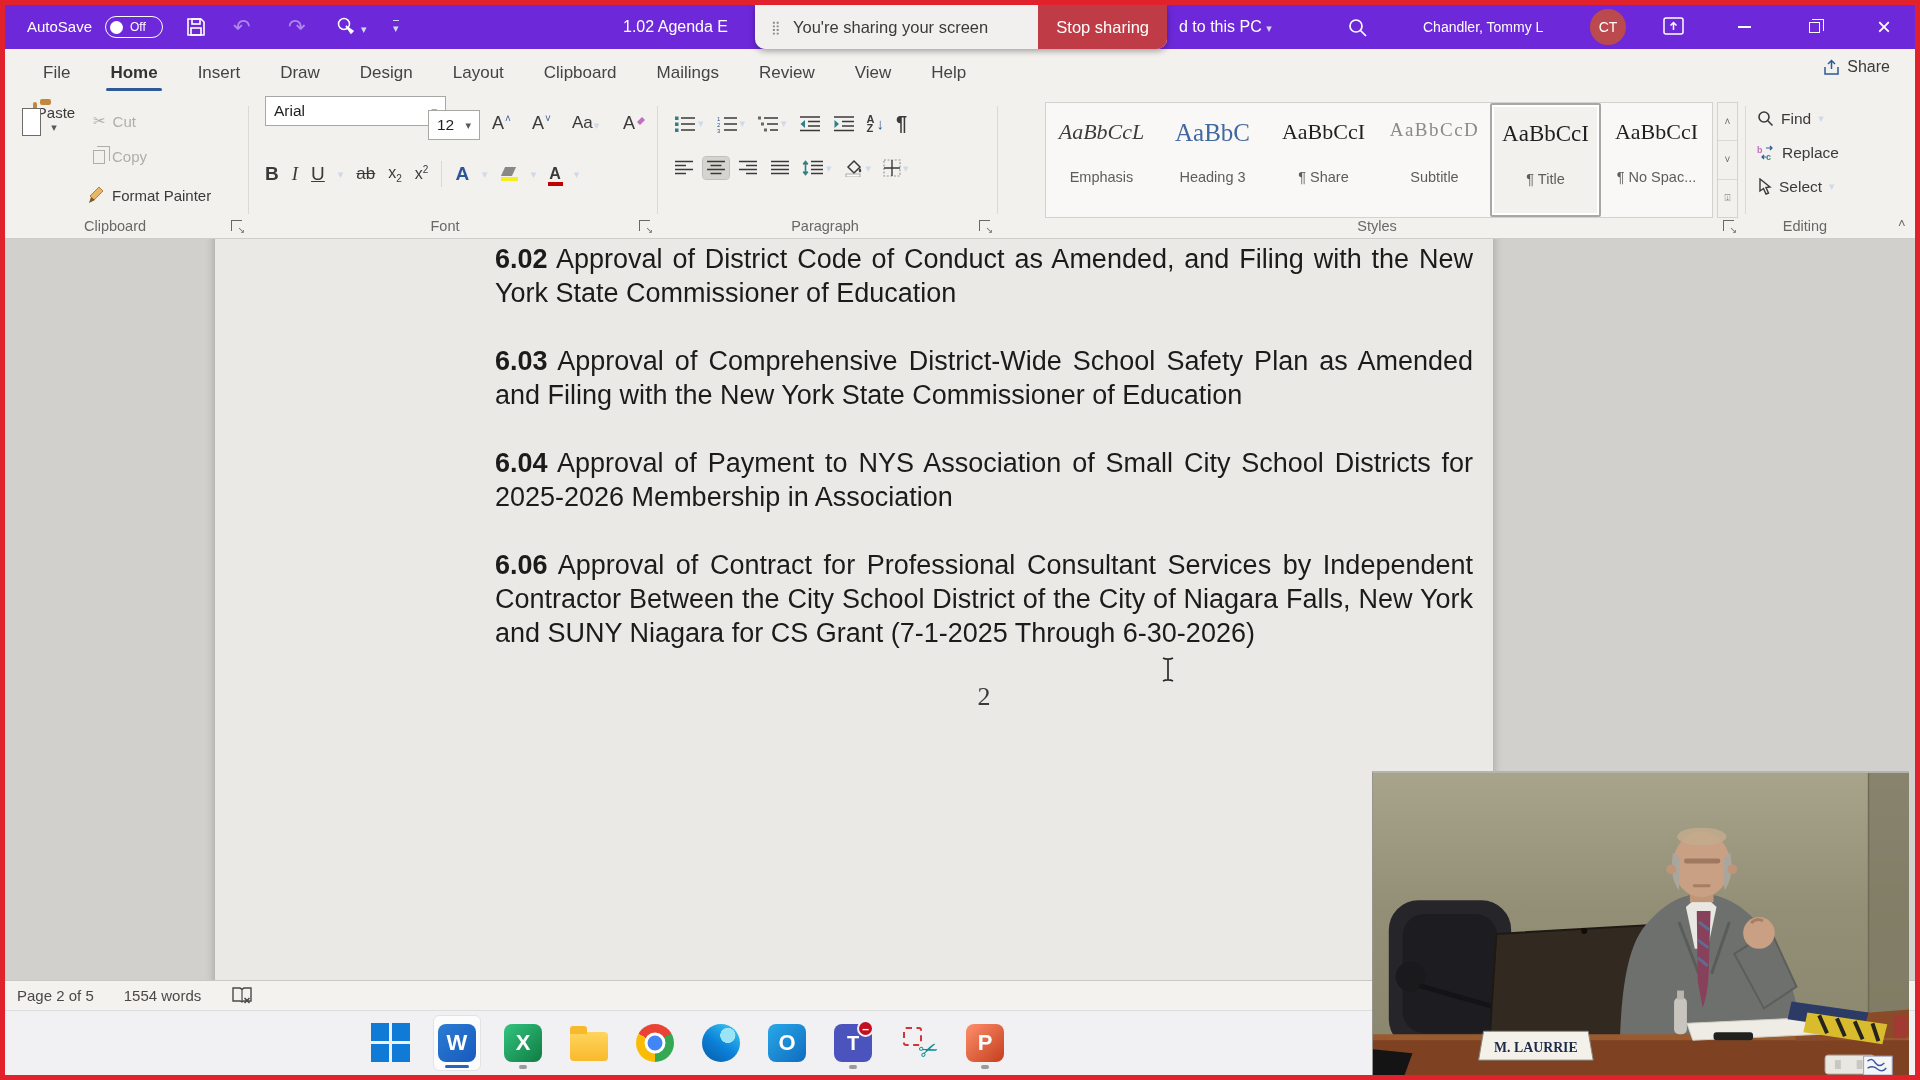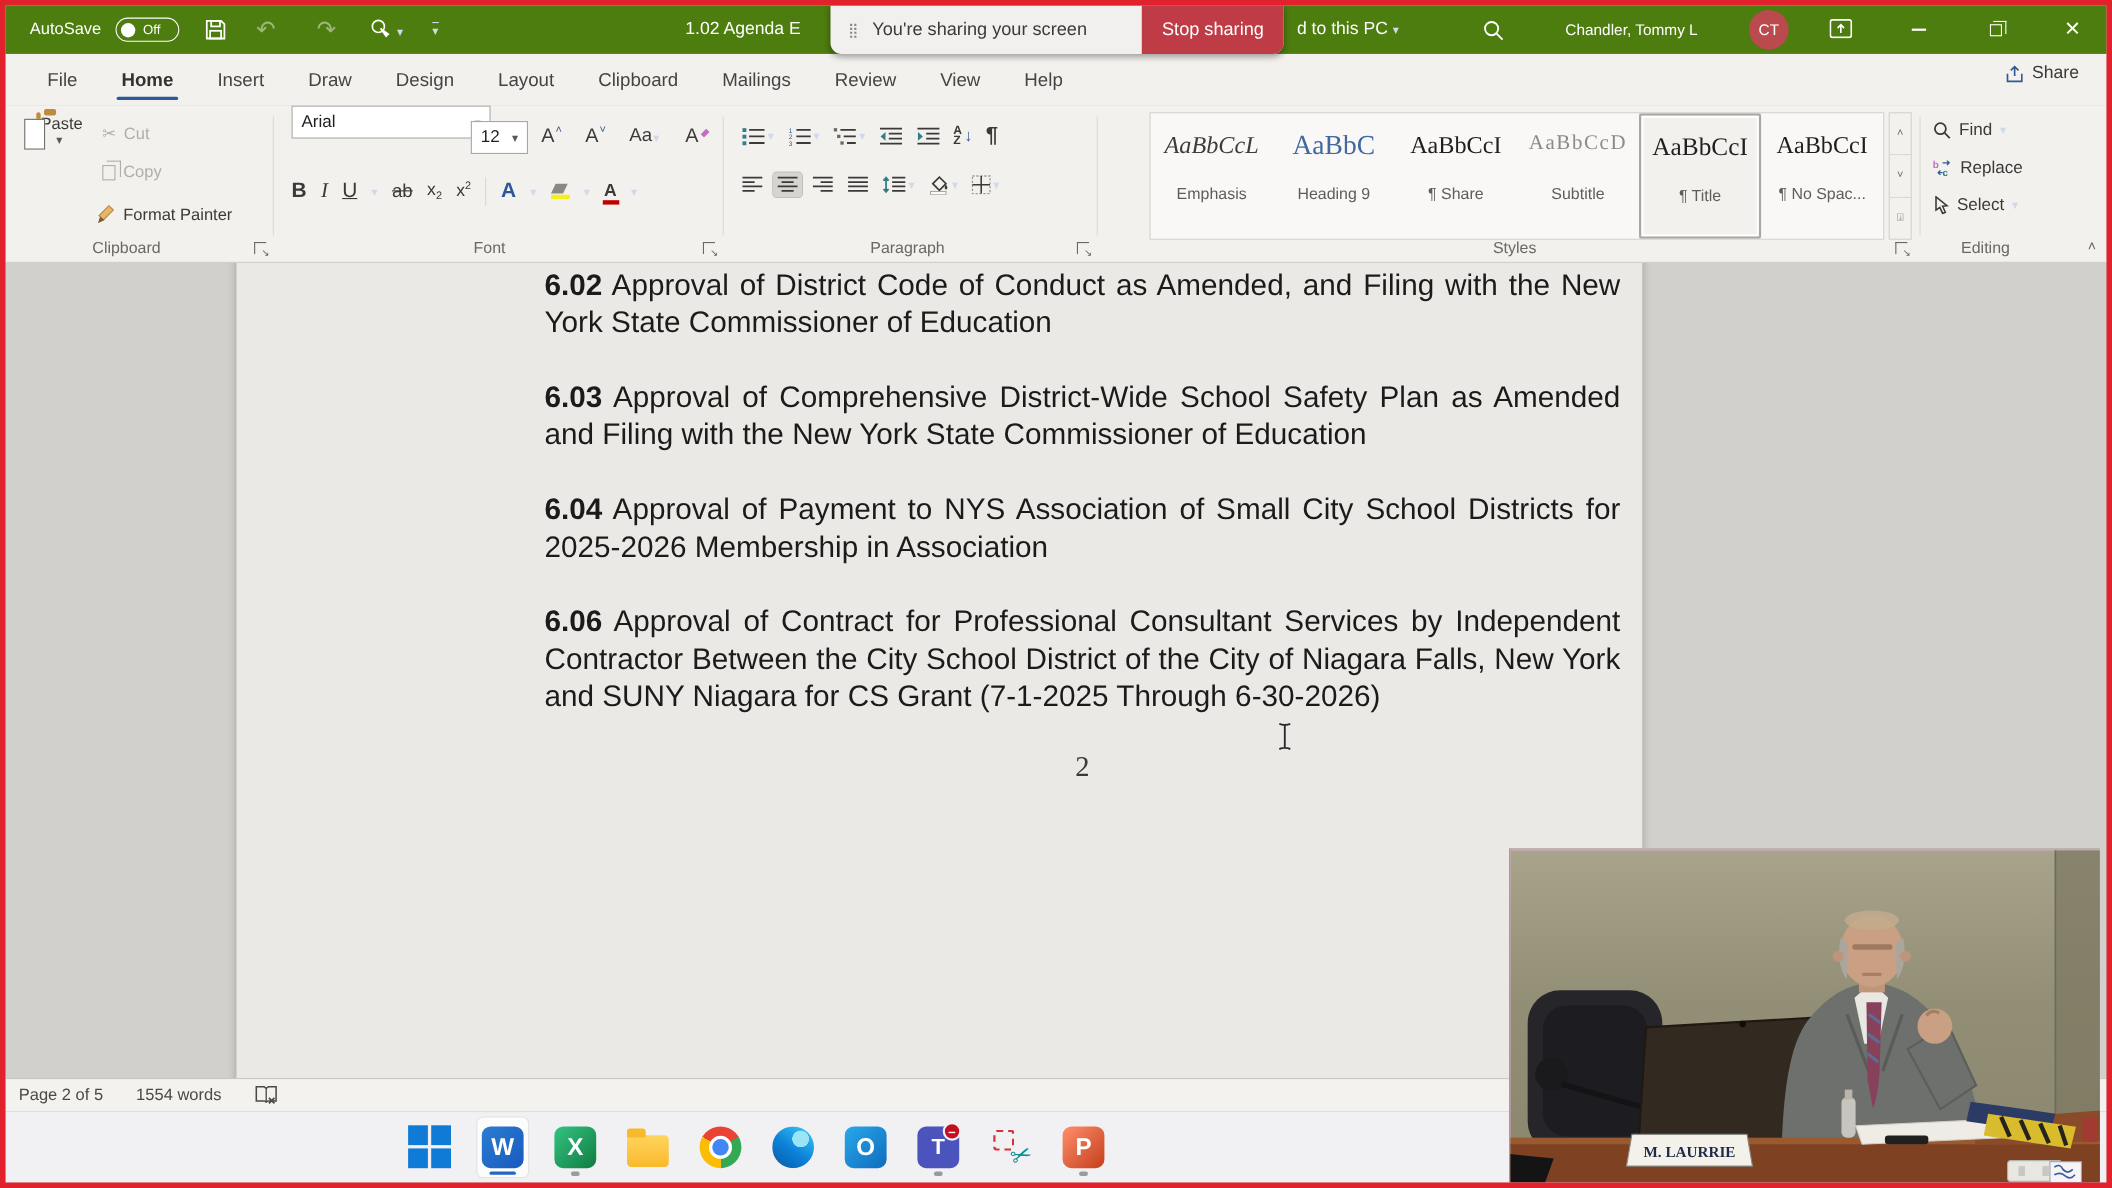--- a/index.html
+++ b/index.html
@@ -5,21 +5,21 @@
   * { box-sizing: border-box; margin: 0; padding: 0; }
   html,body { width:1920px; height:1080px; overflow:hidden; }
   body { font-family:"Liberation Sans", sans-serif; }
   .screen { position:relative; width:1920px; height:1080px; background:#d2d0cd; overflow:hidden; }
   .abs { position:absolute; }
 
   
   .frame { position:absolute; inset:0; border:5px solid #e1212b; z-index:60; pointer-events:none; }
 
   
-  .titlebar { position:absolute; left:5px; top:5px; right:5px; height:44px; background:#4d7c0f; color:#fff; z-index:20; }
+  .titlebar { position:absolute; left:5px; top:5px; right:5px; height:44px; background:#6d28d9; color:#fff; z-index:20; }
   .autosave { left:22px; top:13px; font-size:15px; }
   .toggle { left:100px; top:11px; width:58px; height:22px; border:1.5px solid #fff; border-radius:11px; display:flex; align-items:center; }
   .knob { width:13px; height:13px; background:#fff; border-radius:50%; margin-left:4px; }
   .toggle .st { font-size:12px; margin-left:7px; }
   .qbtn { color:#fff; display:flex; align-items:center; justify-content:center; }
   .dim { opacity:.45; }
   .chev { font-size:11px; color:#cfd9ea; }
   .title-text { left:618px; top:13px; font-size:16px; white-space:nowrap; }
   .share-banner { left:750px; top:0; width:412px; height:44px; background:#f2f0ee; border-radius:0 0 10px 10px; box-shadow:0 2px 6px rgba(0,0,0,.35); display:flex; align-items:center; color:#3b3a39; z-index:25; }
   .grip { margin-left:16px; color:#8a8886; font-size:13px; letter-spacing:1px; line-height:9px; width:10px; }
@@ -132,21 +132,21 @@
   .ic-edge { width:38px; height:38px; border-radius:50%; background:radial-gradient(circle at 68% 30%, #9be4f5 0 20%, rgba(0,0,0,0) 21%), linear-gradient(215deg,#35c1f1 10%,#0b80d8 55%,#0a5ba4); }
   .ic-outlook { background:linear-gradient(135deg,#28a8ea,#0f6cbd); }
   .ic-teams { background:#4b53bc; position:relative; font-size:20px; }
   .badge { position:absolute; right:-2px; top:-4px; width:17px; height:17px; background:#c50f1f; border:2px solid #f1f0f2; border-radius:50%; color:#fff; font-size:12px; line-height:12px; display:flex; align-items:center; justify-content:center; }
   .ic-snip { width:38px; height:38px; position:relative; }
   .ic-snip .dash { position:absolute; left:3px; top:3px; width:19px; height:19px; border:2.5px dashed #d13438; border-radius:3px; }
   .ic-snip .sc { position:absolute; right:0px; bottom:-2px; color:#0d8f94; font-size:23px; transform:rotate(-20deg); }
   .ic-ppt { background:linear-gradient(135deg,#ff8f6b,#c43e1c); }
 
   
-  .webcam { position:absolute; left:1372px; top:771px; width:537px; height:304px; z-index:40; border-top:2px solid #b5b3af; border-left:1px solid #96948f; background:#f9a8d4; }
+  .webcam { position:absolute; left:1372px; top:771px; width:537px; height:304px; z-index:40; border-top:2px solid #b5b3af; border-left:1px solid #96948f; background:#ec4899; }
   .webcam svg { display:block; width:100%; height:100%; }
 </style>
 </head>
 <body>
 
 <div class="screen">
 
   <header class="titlebar">
     <span class="abs autosave">AutoSave</span>
     <span class="abs toggle">
@@ -413,21 +413,21 @@
       </span>
     </div>
 
     <div class="abs stylegal">
       <div class="stcell">
         <span class="sample smp-em">AaBbCcL</span>
         <span class="sname">Emphasis</span>
       </div>
       <div class="stcell">
         <span class="sample smp-h1">AaBbC</span>
-        <span class="sname">Heading 9</span>
+        <span class="sname">Heading 3</span>
       </div>
       <div class="stcell">
         <span class="sample smp-n">AaBbCcI</span>
         <span class="sname">¶ Share</span>
       </div>
       <div class="stcell">
         <span class="sample smp-sub">AaBbCcD</span>
         <span class="sname">Subtitle</span>
       </div>
       <div class="stcell selcell">

